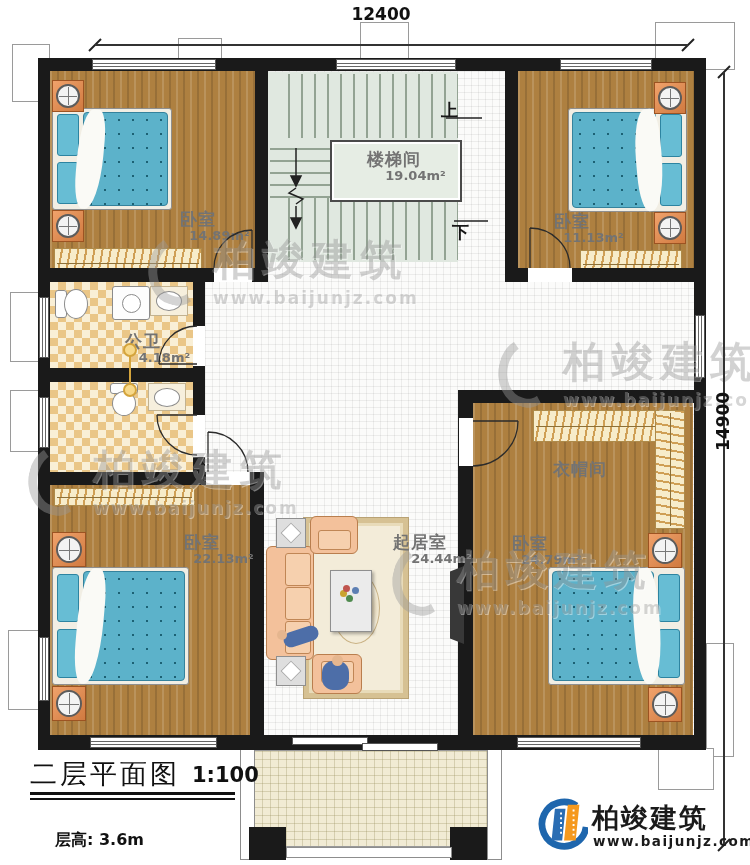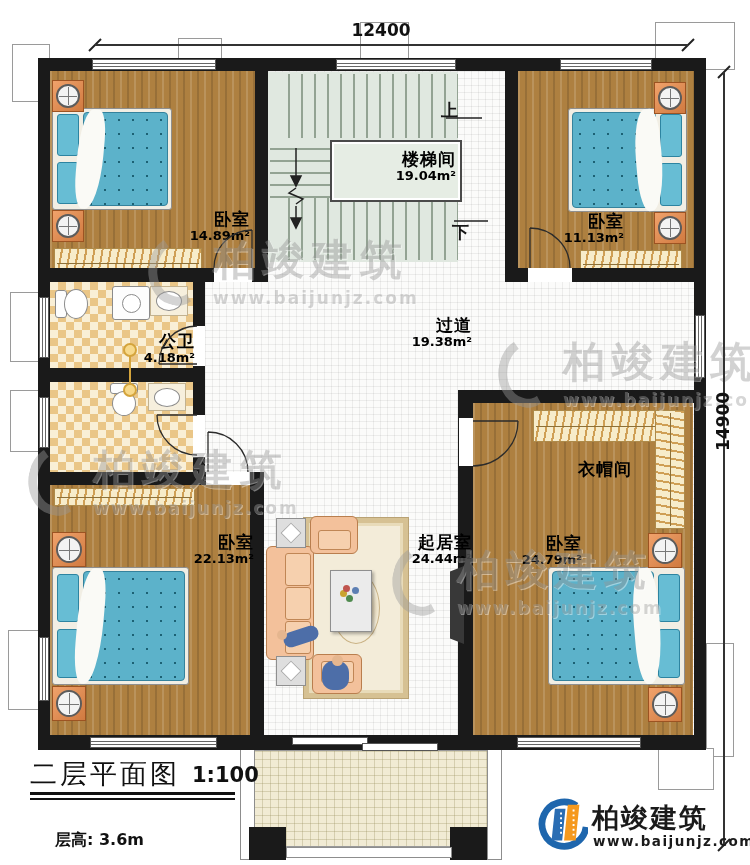--- a/index.html
+++ b/index.html
@@ -49,21 +49,21 @@
   .rug::before{content:"";position:absolute;left:50%;top:50%;width:46px;height:70px;transform:translate(-50%,-50%);border:1px solid #c9b183;border-radius:50%;background:radial-gradient(circle,#d9c69c 18%,transparent 60%);}
   .ctable{position:absolute;background:#ebebeb;border:1px solid #8f8f8f;box-shadow:2px 2px 3px rgba(0,0,0,.3);}
   .flower{position:absolute;width:7px;height:7px;border-radius:50%;background:#c0554f;box-shadow:9px 2px 0 #5d7fb3,3px 10px 0 #4e8a4e,-3px 5px 0 #caa32f;}
   .sofa{position:absolute;background:#f3c19b;border:1.5px solid #b97e4e;border-radius:6px;}
   .cush{position:absolute;background:#f6d0ae;border:1px solid #c08655;border-radius:3px;}
   .stable{position:absolute;background:#dedede;border:1px solid #8f8f8f;}
   .stable::before{content:"";position:absolute;left:50%;top:50%;width:13px;height:13px;transform:translate(-50%,-50%) rotate(45deg);background:#fff;border:1px solid #aaa;}
   .tv{position:absolute;background:#383838;clip-path:polygon(100% 0,100% 100%,0 93%,0 7%);}
   .fig{position:absolute;background:#4d6ea8;}
   .head{position:absolute;background:#e5b68f;border-radius:50%;}
-  .rlabel{position:absolute;text-align:right;font-weight:700;color:#000000;line-height:1.1;}
+  .rlabel{position:absolute;text-align:center;font-weight:700;color:#737373;line-height:1.1;}
   .rlabel .nm{display:block;font-size:17px;letter-spacing:1px;}
   .rlabel .ar{display:block;font-size:13px;margin-left:43px;}
   .updown{position:absolute;font-size:17px;font-weight:700;color:#161616;}
   .dimline{position:absolute;background:#333;}
   .dimlab{position:absolute;font-size:17px;font-weight:700;color:#111;text-align:center;}
   .wm{position:absolute;display:flex;align-items:center;gap:8px;opacity:.42;pointer-events:none;}
   .wm-glyph{width:40px;height:52px;border:8px solid transparent;border-left:9px solid #9a9a9a;border-bottom:9px solid #9a9a9a;border-radius:50% 40% 45% 60%;transform:rotate(14deg);}
   .wm-brand{font-size:42px;font-weight:800;color:#969696;letter-spacing:7px;text-shadow:1px 1px 0 #fff;white-space:nowrap;}
   .wm-url{font-size:17px;font-weight:700;color:#9e9e9e;letter-spacing:2px;text-shadow:1px 1px 0 #fff;white-space:nowrap;}
   .tb-title{position:absolute;font-size:27px;letter-spacing:3px;font-weight:500;color:#111;white-space:nowrap;}
@@ -240,24 +240,20 @@
     <span class="nm">楼梯间</span>
     <span class="ar">19.04m²</span>
   </div>
   <div class="rlabel" style="left:520px;top:212px;width:104px">
     <span class="nm">卧室</span>
     <span class="ar">11.13m²</span>
   </div>
   <div class="rlabel" style="left:91px;top:332px;width:104px">
     <span class="nm">公卫</span>
     <span class="ar">4.18m²</span>
-  </div>
-  <div class="rlabel" style="left:368px;top:316px;width:104px">
-    <span class="nm">过道</span>
-    <span class="ar">19.38m²</span>
   </div>
   <div class="rlabel" style="left:528px;top:460px;width:104px">
     <span class="nm">衣帽间</span>
   </div>
   <div class="rlabel" style="left:150px;top:533px;width:104px">
     <span class="nm">卧室</span>
     <span class="ar">22.13m²</span>
   </div>
   <div class="rlabel" style="left:368px;top:533px;width:104px">
     <span class="nm">起居室</span>
@@ -324,21 +320,21 @@
   </div>
   <div class="wm" style="left:28px;top:442px">
     <div class="wm-glyph"></div>
     <div>
         <div class="wm-brand">柏竣建筑</div>
     <div class="wm-url">www.baijunjz.com</div>
       </div>
   </div>
 
   <div class="dimline" style="left:95px;top:44px;width:593px;height:1.5px"></div>
-  <div class="dimlab" style="left:341px;top:20px;width:80px">12400</div>
+  <div class="dimlab" style="left:341px;top:4px;width:80px">12400</div>
   <div class="dimline" style="left:723px;top:72px;width:1.5px;height:773px"></div>
   <div class="dimlab" style="left:700px;top:418px;width:46px;transform:rotate(-90deg)">14900</div>
 
   <div class="tb-title" style="left:30px;top:756px">二层平面图</div>
   <div class="tb-scale" style="left:192px;top:763px">1:100</div>
   <div class="dimline" style="left:30px;top:792px;width:205px;height:3px;background:#111"></div>
   <div class="dimline" style="left:30px;top:798px;width:205px;height:1.5px;background:#111"></div>
   <div class="tb-line" style="left:55px;top:830px">
     <span>层高:</span>
     <span>3.6m</span>

